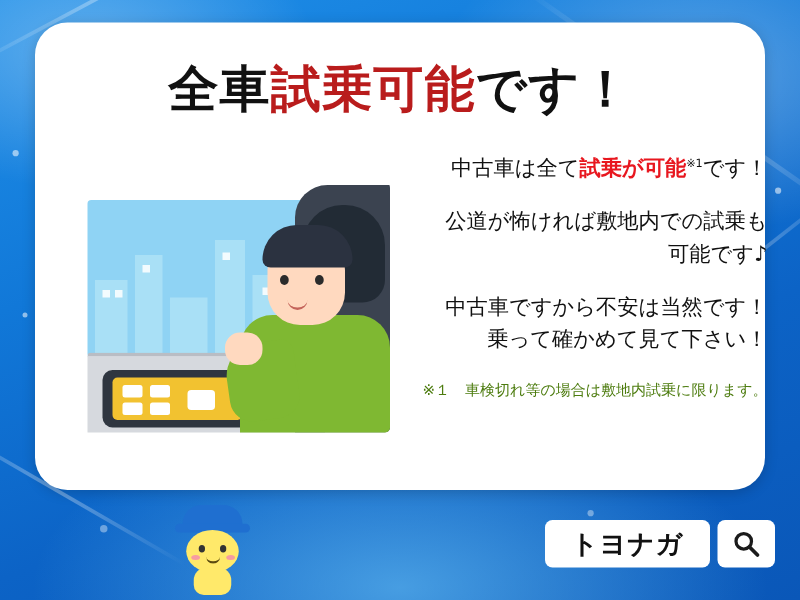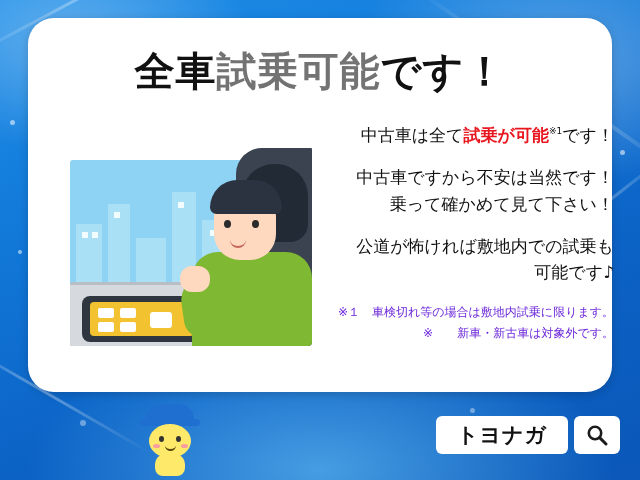--- a/index.html
+++ b/index.html
@@ -24,21 +24,21 @@
   #card{
     position:absolute;left:28px;top:18px;width:584px;height:374px;
     background:#ffffff;border-radius:26px;
     box-shadow:0 2px 10px rgba(0,0,0,.18);
   }
   #headline{
     position:absolute;left:0;top:26px;width:584px;text-align:center;
     font-size:40px;font-weight:bold;letter-spacing:1px;color:#111;
     font-family:"DejaVu Sans","Liberation Sans",sans-serif;
   }
-  #headline .hl{color:#737373;}
+  #headline .hl{color:#b91c1c;}
 
   
   #illus{position:absolute;left:36px;top:128px;width:248px;height:200px;}
   .win{position:absolute;left:0;top:0;width:248px;height:200px;overflow:hidden;border-radius:4px;}
   .sky{position:absolute;left:6px;top:14px;width:186px;height:126px;background:#8fd3f4;border-radius:3px;}
   .bld{position:absolute;background:#a9e0f6;}
   .bwin{position:absolute;background:#ffffff;opacity:.85;}
 
   .doorpanel{position:absolute;left:6px;top:136px;width:190px;height:64px;background:#d6d9de;border-top:3px solid #b9bdc4;border-radius:3px;}
   .armrest{position:absolute;left:18px;top:150px;width:120px;height:46px;background:#2f3640;border-radius:8px;}
@@ -57,21 +57,21 @@
 
   
   #body{
     position:absolute;left:300px;top:104px;width:286px;
     font-family:"DejaVu Sans","Liberation Sans",sans-serif;
     color:#111;
   }
   #body p{margin:0 0 16px 0;font-size:17px;line-height:1.55;text-align:right;}
   #body .hl{color:#e8171f;font-weight:bold;}
   #body .sup{font-size:9px;vertical-align:super;}
-  #body .note{font-size:12px;line-height:1.75;color:#6d28d9;margin:0;}
+  #body .note{font-size:12px;line-height:1.75;color:#4d7c0f;margin:0;}
 
   
   #bottom{position:absolute;left:0;top:396px;width:640px;height:84px;}
   #logo{position:absolute;left:198px;top:10px;width:230px;height:56px;
     font-family:"DejaVu Sans","Liberation Sans",sans-serif;
     font-size:42px;font-weight:bold;color:#ffffff;letter-spacing:2px;
     text-shadow:0 0 6px rgba(0,40,110,.7);}
   #logo .dakuten{font-size:42px;}
   #mascot{position:absolute;left:140px;top:8px;width:60px;height:72px;}
   .m-hat{position:absolute;left:6px;top:0;width:48px;height:18px;background:#1f6fd0;border-radius:22px 22px 4px 4px;}
@@ -152,29 +152,28 @@
         <div class="arm"></div>
         <div class="hand"></div>
       </div>
     </div>
 
     <div id="body">
       <p>
         <span>中古車は全て</span><span class="hl">試乗が可能</span><span class="sup">※1</span><span>です！</span>
       </p>
       <p>
+        <span>公道が怖ければ敷地内での試乗も</span><br>
+        <span>可能です♪</span>
+      </p>
+      <p>
         <span>中古車ですから不安は当然です！</span><br>
         <span>乗って確かめて見て下さい！</span>
       </p>
-      <p>
-        <span>公道が怖ければ敷地内での試乗も</span><br>
-        <span>可能です♪</span>
-      </p>
       <p class="note">※１　車検切れ等の場合は敷地内試乗に限ります。</p>
-      <p class="note">※　　新車・新古車は対象外です。</p>
     </div>
   </div>
 
   <div id="bottom">
 
     <div id="mascot">
       <div class="m-hat"></div>
       <div class="m-brim"></div>
       <div class="m-face"></div>
       <div class="m-eye" style="left:19px;"></div>

